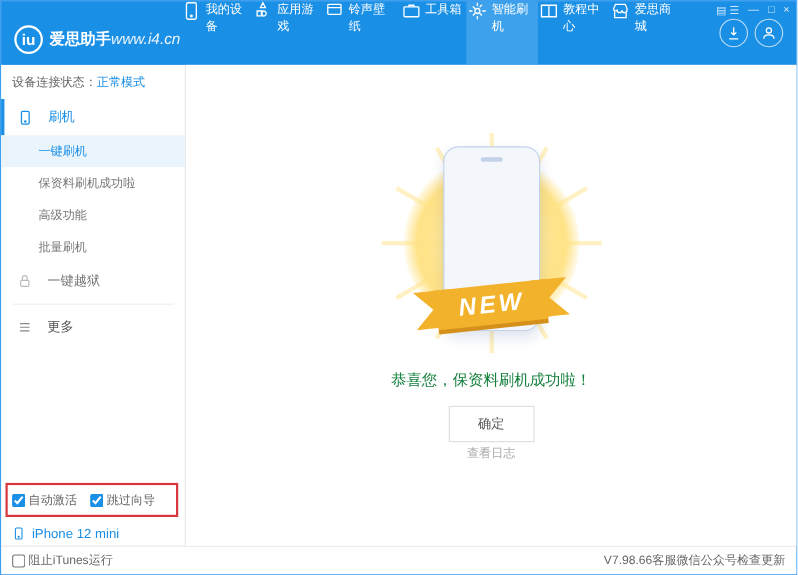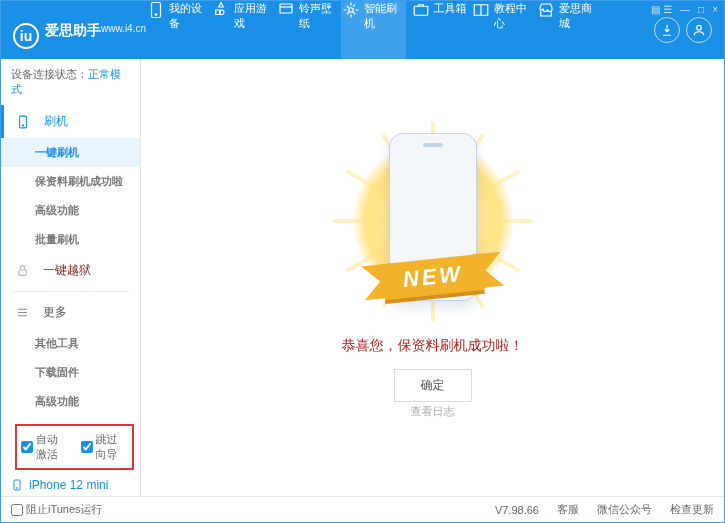--- a/index.html
+++ b/index.html
@@ -1,65 +1,65 @@
 <!DOCTYPE html>
 <html><head>
 <meta charset="utf-8">
 <style>
   * { box-sizing: border-box; margin: 0; padding: 0; }
   body { font-family: "Microsoft YaHei", sans-serif; font-size: 12px; color: #555; background: #fff; }
   #app { width: 725px; height: 523px; border: 1px solid #3e9ef0; display: flex; flex-direction: column; position: relative; }
   .header { height: 58px; background: #1a8fe6; display: flex; align-items: center; padding: 0 12px; color: #fff; }
-  .logo { display: flex; align-items: flex-start; gap: 6px; min-width: 125px; margin-top: 12px; }
+  .logo { display: flex; align-items: center; gap: 6px; min-width: 125px; margin-top: 12px; }
   .logo-icon { width: 26px; height: 26px; border: 2px solid #fff; border-radius: 50%; display: flex; align-items: center; justify-content: center; font-weight: bold; font-size: 14px; }
   .logo-text { display: flex; flex-direction: row; line-height: 1.1; }
   .logo-title { font-size: 14px; font-weight: bold; }
-  .logo-url { font-size: 10px; opacity: .9; }
+  .logo-url { font-size: 14px; opacity: .9; font-style: italic; }
   .nav { display: flex; height: 100%; }
   .nav-item { width: 65px; height: 100%; display: flex; flex-direction: row; align-items: flex-start; justify-content: center; gap: 3px; font-size: 11px; cursor: pointer; }
   .nav-item.active { background: #3ea1eb; }
   .nav-item .nicon { width: 20px; height: 18px; display: flex; align-items: center; justify-content: center; }
   .header-right { margin-left: auto; display: flex; align-items: center; gap: 6px; }
   .win-top { position: absolute; top: 3px; right: 6px; display: flex; gap: 8px; color: #cfe8fb; font-size: 10px; }
   .win-top span { cursor: pointer; }
   .circle-btn { width: 26px; height: 26px; border: 1px solid rgba(255,255,255,.7); border-radius: 50%; display: flex; align-items: center; justify-content: center; cursor: pointer; }
 
   .body { flex: 1; display: flex; min-height: 0; }
-  .sidebar { width: 140px; border-right: 1px solid #e5e5e5; display: flex; flex-direction: column; }
+  .sidebar { width: 168px; border-right: 1px solid #e5e5e5; display: flex; flex-direction: column; }
   .conn { padding: 8px 10px; font-size: 11px; color: #666; }
   .conn .mode { color: #1a8fe6; }
   .side-group-head { display: flex; align-items: center; gap: 14px; padding: 8px 12px; color: #555; border-left: 3px solid transparent; }
   .side-group-head.act { color: #1a8fe6; border-left-color: #1a8fe6; }
-  .side-item { padding: 7px 10px 7px 34px; font-size: 11px; color: #777; cursor: pointer; font-weight: bold; }
+  .side-item { padding: 7px 10px 7px 34px; font-size: 11px; color: #777; cursor: pointer; }
   .side-item.act { background: #eaf4fd; color: #1a8fe6; }
   .side-note { margin: 4px 14px 6px 34px; font-size: 10px; color: #999; line-height: 1.4; }
   .side-sep { height: 1px; background: #eee; margin: 4px 10px; }
-  .checks { border: 2px solid #d9363e; margin: 6px 6px 2px 14px; padding: 6px 4px; display: flex; gap: 12px; font-size: 11px; }
+  .checks { border: 2px solid #d9363e; margin: 6px 6px 2px 4px; padding: 6px 4px; display: flex; gap: 12px; font-size: 11px; }
   .chk { display: flex; align-items: center; gap: 3px; color: #666; }
   .chk input { accent-color: #1a8fe6; width: 12px; height: 12px; }
   .device { padding: 6px 10px 4px 10px; }
   .device-name { color: #1a8fe6; font-size: 12px; display: flex; align-items: center; gap: 6px; }
 
   .main { flex: 1; position: relative; display: flex; flex-direction: column; align-items: center; justify-content: center; background: #fff; }
   .illus { width: 180px; height: 200px; position: relative; margin-top: -12px; }
   .sun { position: absolute; left: 50%; top: 48%; transform: translate(-50%,-50%); width: 160px; height: 160px; border-radius: 50%; background: radial-gradient(circle, #fff1c2 0%, #ffe388 55%, #ffe388 60%, rgba(255,227,136,0) 72%); }
   .ray { position: absolute; left: 50%; top: 48%; width: 200px; height: 4px; background: #ffe388; transform-origin: center; opacity: .5; }
   .phone { position: absolute; left: 50%; top: 46%; transform: translate(-50%,-50%); width: 88px; height: 168px; border-radius: 14px; background: #f3f6fb; border: 1px solid #c3d2e8; box-shadow: 0 6px 12px rgba(40,80,140,.15); }
   .phone::before { content: ""; position: absolute; top: 9px; left: 50%; transform: translateX(-50%); width: 20px; height: 4px; background: #c3d2e8; border-radius: 2px; }
   .phone::after { content: ""; position: absolute; bottom: 8px; left: 50%; transform: translateX(-50%); width: 12px; height: 12px; border: 1px solid #c3d2e8; border-radius: 50%; }
   .ribbon { position: absolute; left: 50%; bottom: 30px; transform: translateX(-50%) rotate(-6deg); background: #f3b22c; color: #fff; font-weight: 900; letter-spacing: 3px; padding: 5px 20px; font-size: 22px; box-shadow: 0 4px 0 #d4901a; font-style: italic; }
   .ribbon::before, .ribbon::after { content: ""; position: absolute; top: 0; width: 0; height: 0; border: 17px solid #f3b22c; }
   .ribbon::before { left: -20px; border-left-color: transparent; }
   .ribbon::after { right: -20px; border-right-color: transparent; }
-  .msg { margin-top: 12px; font-size: 14px; color: #b91c1c; text-align: right; }
+  .msg { margin-top: 12px; font-size: 14px; color: #15803d; text-align: right; }
   .btn-ok { margin-top: 14px; padding: 7px 26px; border: 1px solid #ddd; background: #fff; color: #555; cursor: pointer; font-size: 12px; }
   .link { margin-top: 2px; font-size: 11px; color: #aaa; cursor: pointer; }
 
   .footer { height: 26px; border-top: 1px solid #e5e5e5; display: flex; align-items: center; padding: 0 10px; font-size: 11px; color: #666; gap: 18px; }
-  .footer .fr { margin-left: auto; display: flex; gap: 18px; align-items: center; }
+  .footer .fr { margin-left: auto; display: flex; align-items: center; }
   .footer .chk input { width: 12px; height: 12px; }
   svg { display: block; }
 </style>
 </head>
 <body>
 
 <div id="app">
   <div class="win-top">
     <span>▤ ☰</span>
     <span>—</span>
@@ -95,37 +95,37 @@
         </div>
         <div class="nav-item">
           <div class="nicon">
             <svg width="20" height="18" viewBox="0 0 24 24" fill="none" stroke="#fff" stroke-width="1.6">
               <rect x="4" y="4" width="16" height="12" rx="1"></rect>
               <path d="M4 8h16"></path>
             </svg>
           </div>
           <span>铃声壁纸</span>
         </div>
+        <div class="nav-item">
+          <div class="nicon">
+            <svg width="20" height="18" viewBox="0 0 24 24" fill="none" stroke="#fff" stroke-width="1.6">
+              <rect x="3" y="7" width="18" height="12" rx="1"></rect>
+              <path d="M9 7V5h6v2"></path>
+            </svg>
+          </div>
+          <span>工具箱</span>
+        </div>
         <div class="nav-item active">
           <div class="nicon">
             <svg width="20" height="18" viewBox="0 0 24 24" fill="none" stroke="#fff" stroke-width="1.6">
               <path d="M12 2v4m0 12v4m10-10h-4M6 12H2m15.5-7.5l-2.8 2.8M9.3 14.7l-2.8 2.8m11 0l-2.8-2.8M9.3 9.3L6.5 6.5"></path>
               <circle cx="12" cy="12" r="3"></circle>
             </svg>
           </div>
           <span>智能刷机</span>
-        </div>
-        <div class="nav-item">
-          <div class="nicon">
-            <svg width="20" height="18" viewBox="0 0 24 24" fill="none" stroke="#fff" stroke-width="1.6">
-              <rect x="3" y="7" width="18" height="12" rx="1"></rect>
-              <path d="M9 7V5h6v2"></path>
-            </svg>
-          </div>
-          <span>工具箱</span>
         </div>
         <div class="nav-item">
           <div class="nicon">
             <svg width="20" height="18" viewBox="0 0 24 24" fill="none" stroke="#fff" stroke-width="1.6">
               <path d="M3 5h9v14H3zM12 5h9v14h-9z"></path>
             </svg>
           </div>
           <span>教程中心</span>
         </div>
         <div class="nav-item">
@@ -165,40 +165,35 @@
           </svg>
         <span>刷机</span>
       </div>
       <div id="flash-items">
           <div class="side-item act">一键刷机</div>
           <div class="side-item">保资料刷机成功啦</div>
           <div class="side-item">高级功能</div>
           <div class="side-item">批量刷机</div>
         </div>
 
-      <div class="side-group-head" style="color:#7f1d1d">
+      <div class="side-group-head" style="color:#737373">
         <svg width="13" height="13" viewBox="0 0 24 24" fill="none" stroke="#bbb" stroke-width="2">
             <rect x="5" y="11" width="14" height="10" rx="2"></rect>
             <path d="M8 11V7a4 4 0 018 0v4"></path>
           </svg>
         <span>一键越狱</span>
       </div>
       <div class="side-sep"></div>
 
       <div class="side-group-head">
         <svg width="13" height="13" viewBox="0 0 24 24" fill="none" stroke="#888" stroke-width="2">
             <path d="M4 6h16M4 12h16M4 18h16"></path>
           </svg>
         <span>更多</span>
       </div>
-      <div id="more-items">
-          <div class="side-item">其他工具</div>
-          <div class="side-item">下载固件</div>
-          <div class="side-item">高级功能</div>
-        </div>
 
       <div style="flex:1"></div>
 
       <div class="checks">
         <label class="chk">
             <input type="checkbox" checked="" style="">
             <span>自动激活</span>
           </label>
         <label class="chk">
             <input type="checkbox" checked="" style="">

